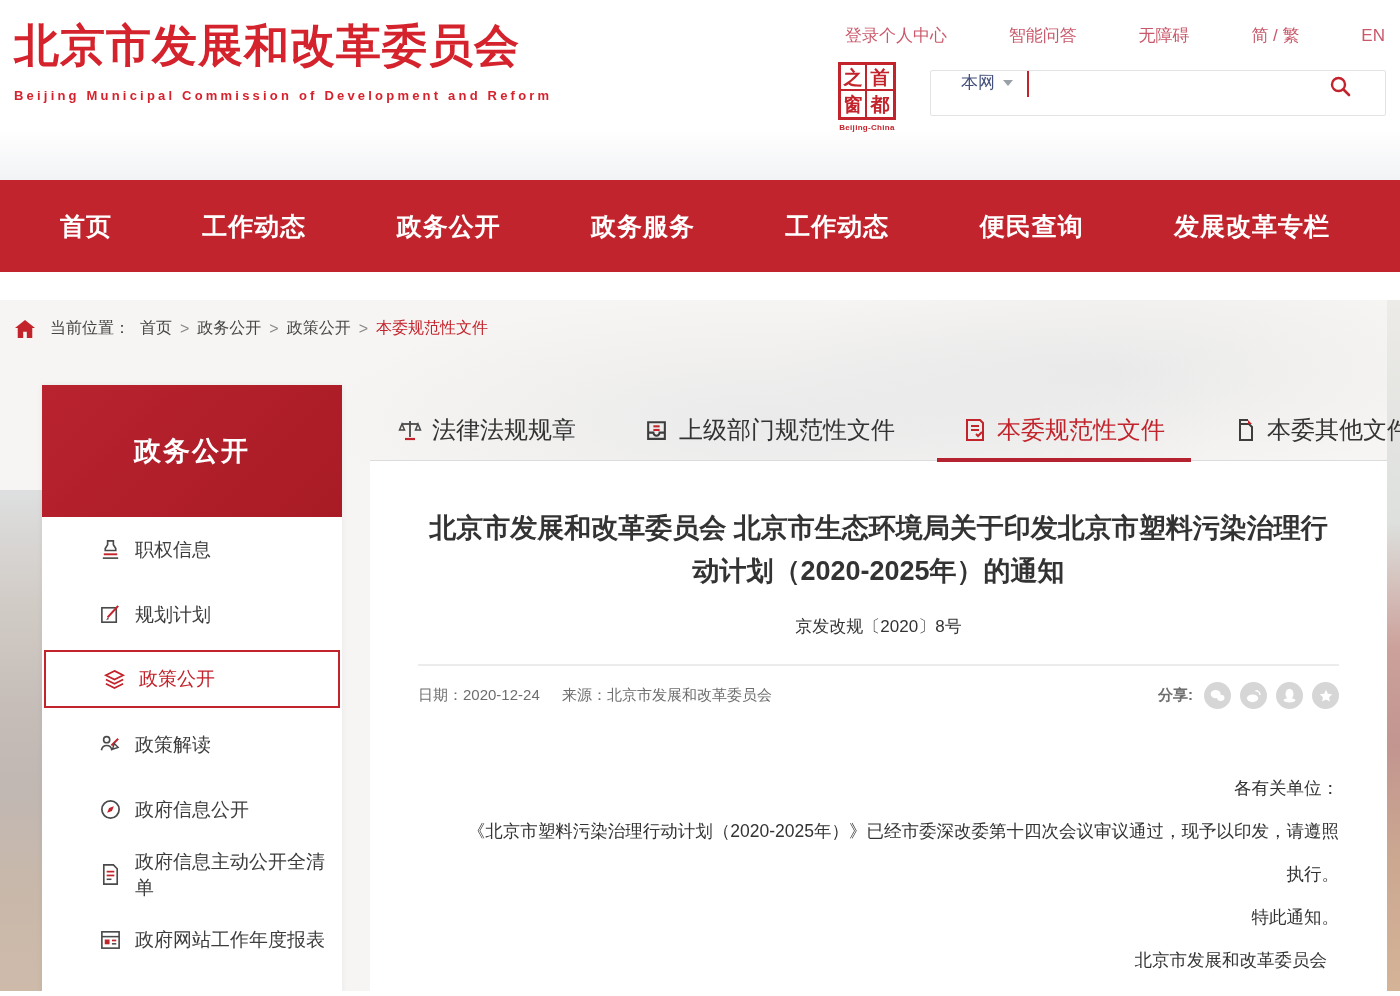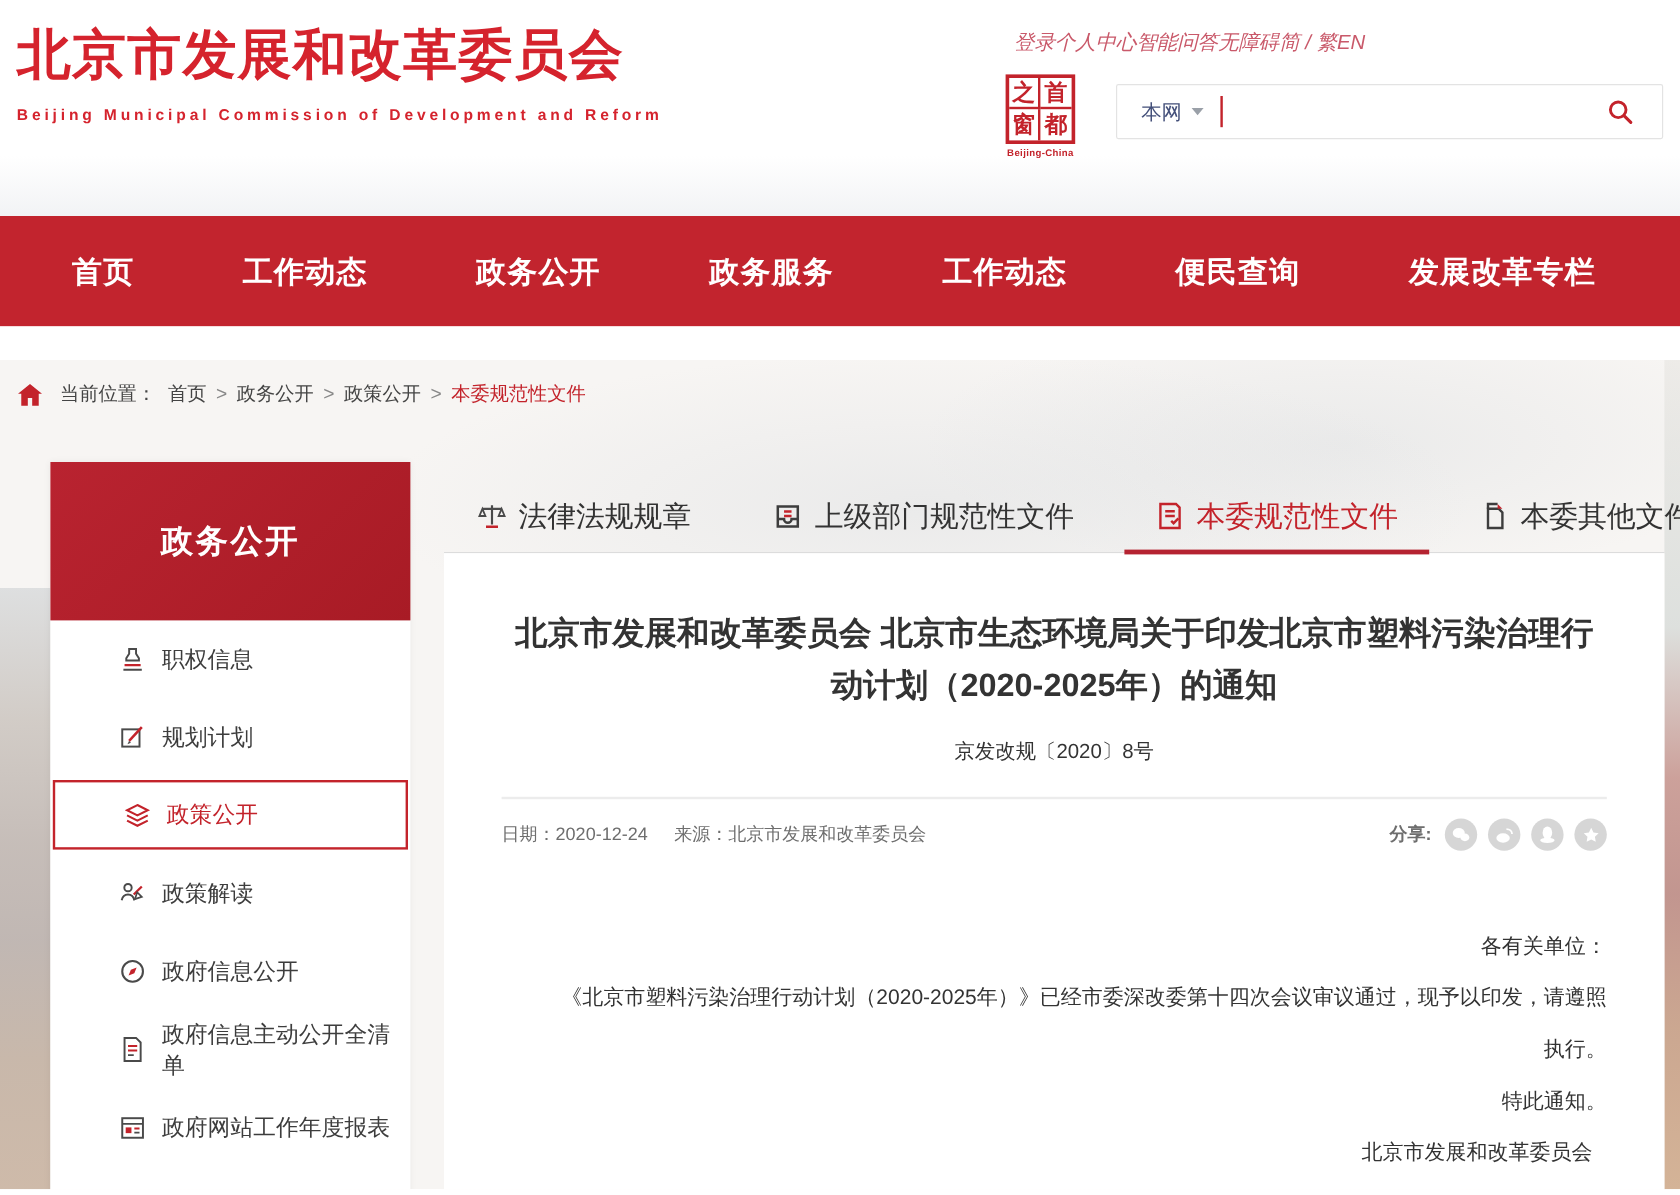--- a/index.html
+++ b/index.html
@@ -28,36 +28,36 @@
     opacity:.6;
   }
 
   
   .header { position:absolute; top:0; left:0; width:1400px; height:180px;
     background:linear-gradient(180deg,#ffffff 72%,#f2f3f5 100%); }
   .logo { position:absolute; left:14px; top:16px; }
   .logo-title { font-size:45px; font-weight:bold; color:#d5232d; letter-spacing:1px; }
   .logo-sub { margin-top:12px; font-size:13px; font-weight:bold; color:#d5232d; letter-spacing:3.2px; }
   .top-links { position:absolute; left:845px; top:24px; width:540px;
-    display:flex; align-items:center;font-style:italic; }
+    display:flex; justify-content:space-between; align-items:center; }
   .top-link { font-size:17px; color:#c9596a; cursor:pointer; white-space:nowrap; }
 
   .seal { position:absolute; left:835px; top:62px; width:64px; text-align:center; }
   .seal-box { width:58px; height:58px; margin:0 auto; border:3px solid #c3232b;
     display:grid; grid-template-columns:1fr 1fr; grid-template-rows:1fr 1fr; }
   .seal-box span { display:flex; align-items:center; justify-content:center;
     font-size:19px; font-weight:bold; color:#c3232b; line-height:1; }
   .seal-box span:nth-child(1){ border-right:2px solid #c3232b; border-bottom:2px solid #c3232b;}
   .seal-box span:nth-child(2){ border-bottom:2px solid #c3232b;}
   .seal-box span:nth-child(3){ border-right:2px solid #c3232b;}
   .seal-caption { margin-top:3px; font-size:8px; font-weight:bold; color:#c3232b; letter-spacing:.3px; }
 
   .searchbox { position:absolute; left:930px; top:70px; width:456px; height:46px;
     background:#fff; border:1px solid #e3e3e3; border-radius:2px;
-    display:flex; align-items:center; padding:0 20px; }
+    display:flex; align-items:flex-start; padding:0 30px; }
   .search-scope { display:flex; align-items:center; gap:8px; cursor:pointer; }
   .search-scope-label { font-size:17px; color:#44507a; }
   .caret-down { width:0; height:0; border-left:5px solid transparent; border-right:5px solid transparent;
     border-top:6px solid #9aa0a8; }
   .search-cursor { width:2px; height:26px; background:#c3232b; margin-left:14px; }
   .search-input { flex:1; border:none; outline:none; height:40px; font-size:16px;
     background:transparent; margin-left:4px; }
   .search-btn { width:30px; height:30px; display:flex; align-items:center; justify-content:center; cursor:pointer; }
 
   

